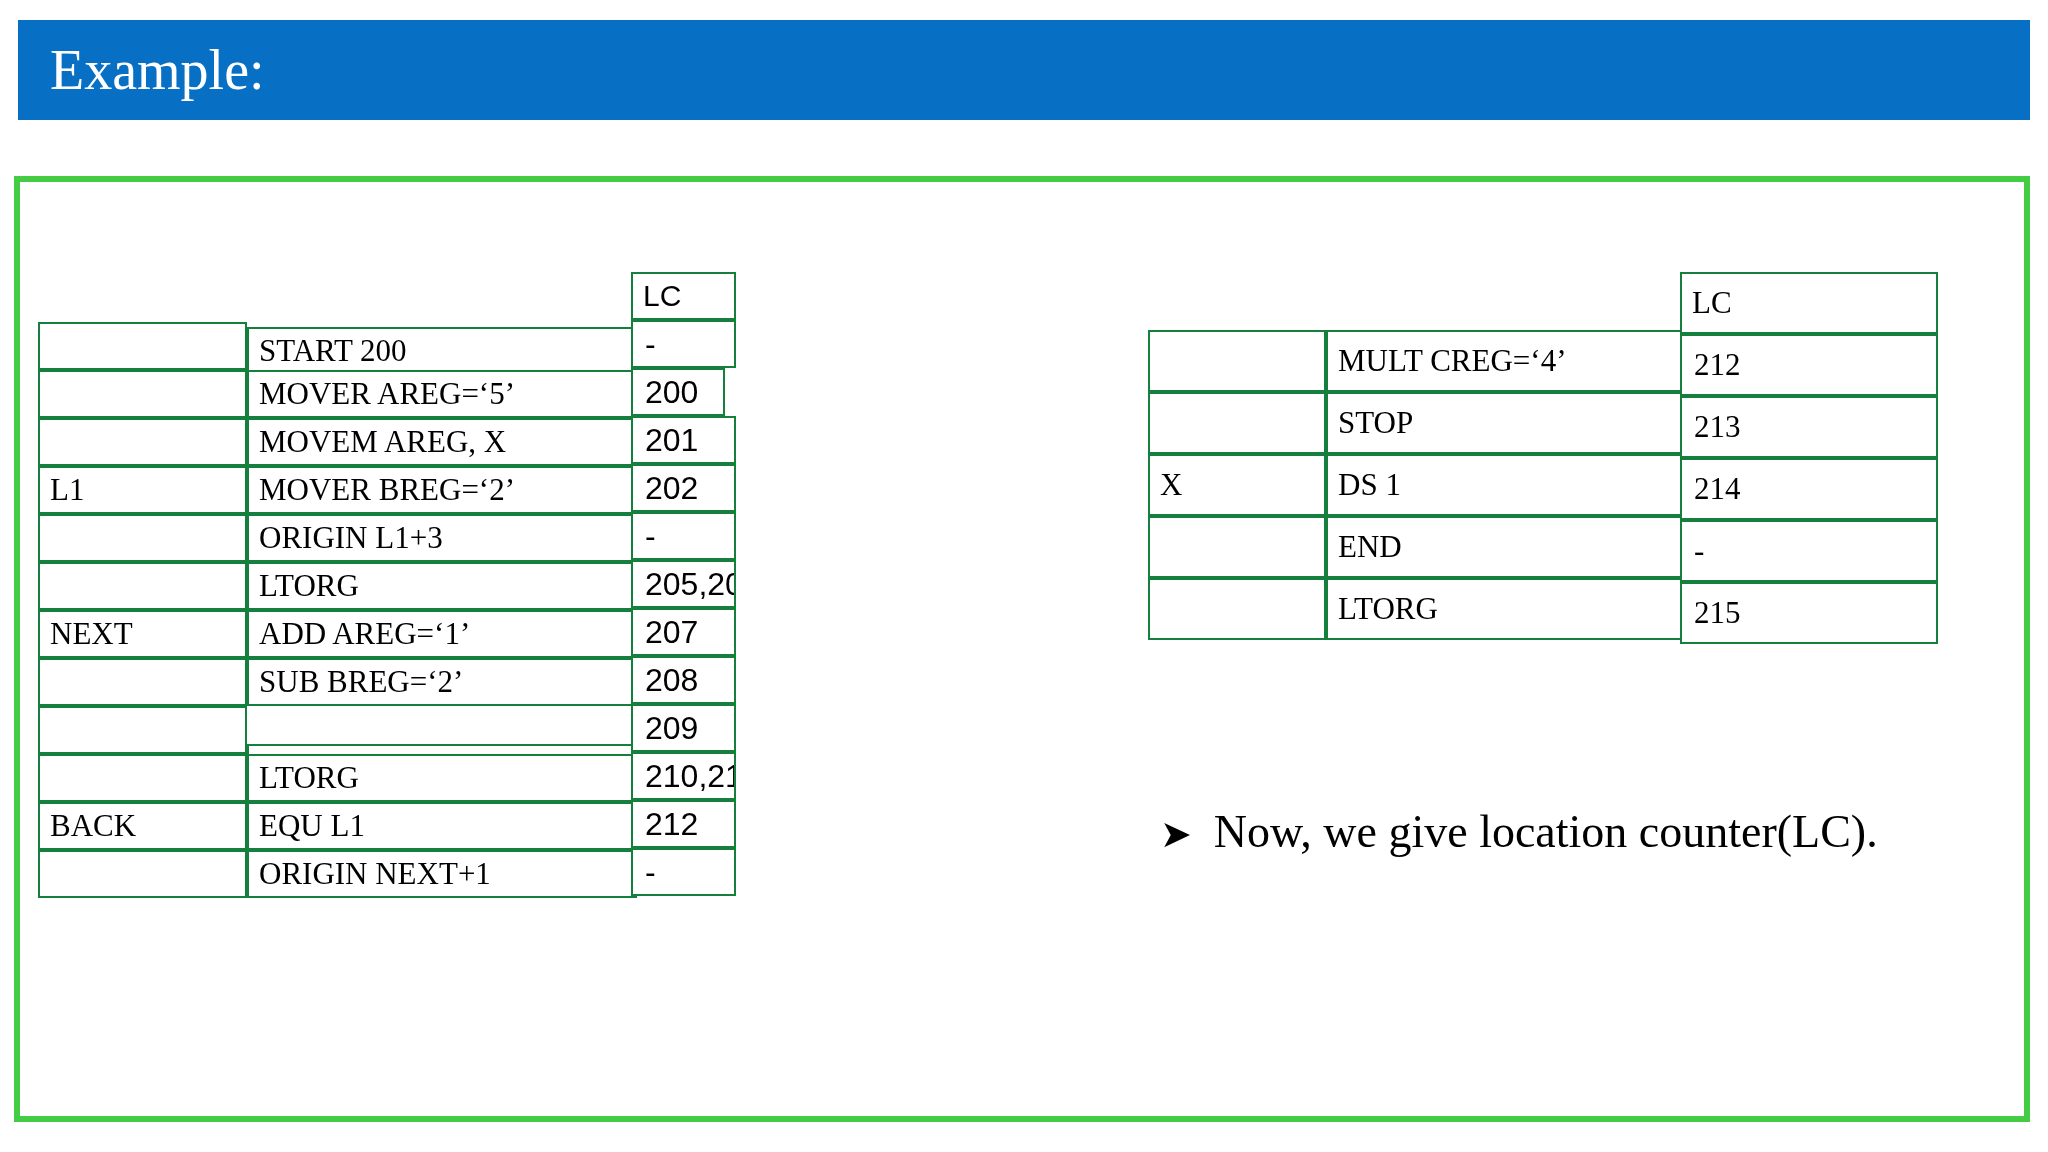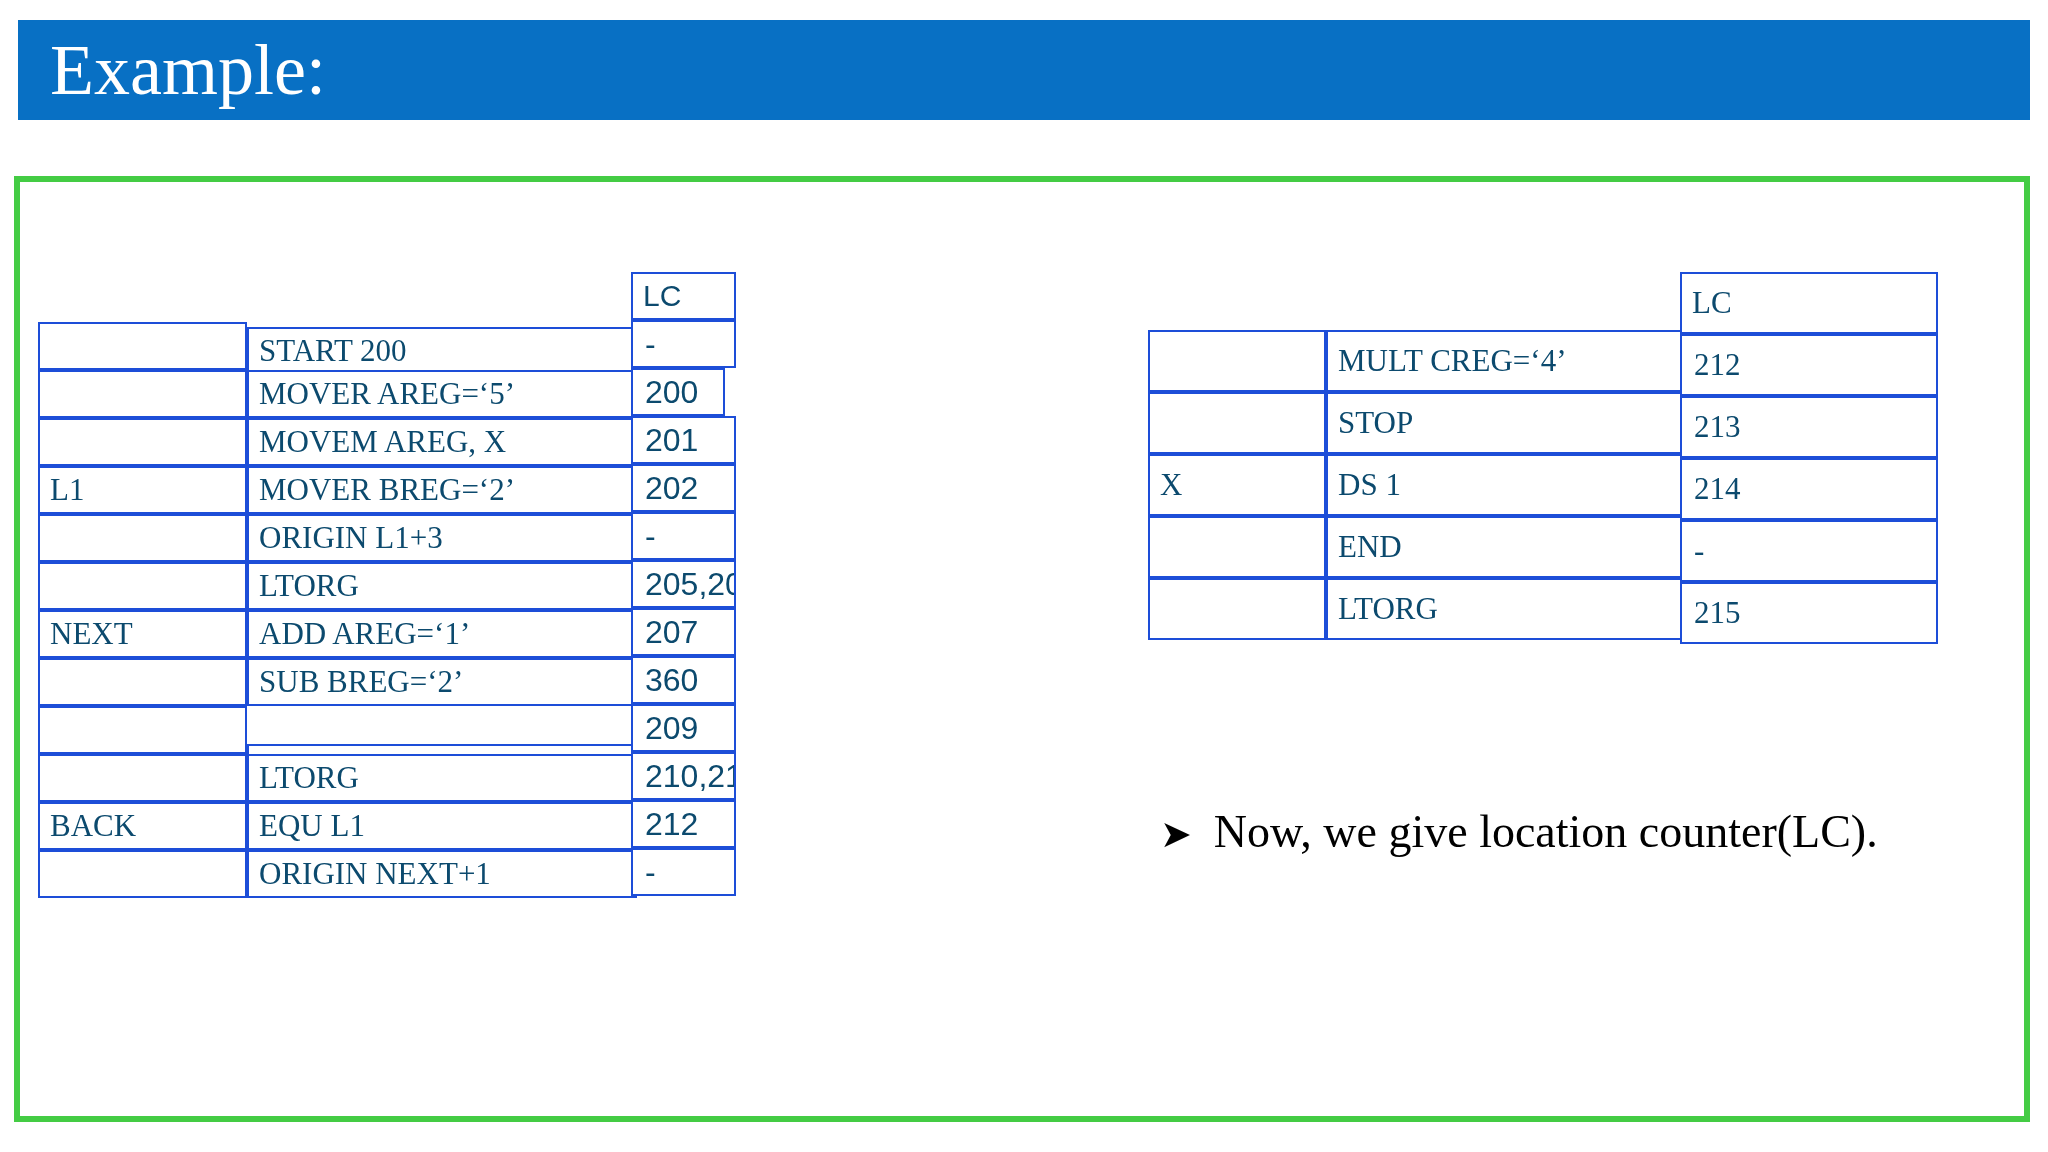--- a/index.html
+++ b/index.html
@@ -25,46 +25,46 @@
     background: #0870C4;
     box-sizing: border-box;
   }
   #title-text {
     position: absolute;
     left: 32px;
     top: 50%;
     transform: translateY(-50%);
     color: #ffffff;
     font-family: "Liberation Serif", serif;
-    font-size: 72px;
+    font-size: 56px;
     line-height: 1;
     white-space: nowrap;
   }
 
   
   #content-frame {
     position: absolute;
     left: 14px;
     top: 176px;
     width: 2016px;
     height: 946px;
     border: 6px solid #44CC44;
     box-sizing: border-box;
     background: #ffffff;
   }
 
   
   .cell {
     position: absolute;
     box-sizing: border-box;
-    border: 2px solid #1d4ed8;
+    border: 2px solid #15803d;
     background: #ffffff;
     font-family: "Liberation Serif", serif;
     font-size: 31px;
-    color: #0c4a6e;
+    color: #000000;
     display: flex;
     align-items: center;
     padding-left: 10px;
     white-space: nowrap;
     overflow: hidden;
     text-align: right;
   }
   .cell.label-cell { }
   .cell.lc-cell { padding-left: 12px; }
 
@@ -126,21 +126,21 @@
     <div class="cell" style="left: 247px; top: 514px; width: 390px; height: 48px; z-index: 1;">ORIGIN   L1+3</div>
     <div class="cell lc-cell lc-sans" style="left: 631px; top: 512px; width: 105px; height: 48px; z-index: 6;">-</div>
     <div class="cell label-cell" style="left: 38px; top: 562px; width: 209px; height: 48px; z-index: 1;"></div>
     <div class="cell" style="left: 247px; top: 562px; width: 390px; height: 48px; z-index: 1;">LTORG</div>
     <div class="cell lc-cell lc-sans" style="left: 631px; top: 560px; width: 105px; height: 48px; z-index: 6;">205,206</div>
     <div class="cell label-cell" style="left: 38px; top: 610px; width: 209px; height: 48px; z-index: 1;">NEXT</div>
     <div class="cell" style="left: 247px; top: 610px; width: 390px; height: 48px; z-index: 1;">ADD AREG=‘1’</div>
     <div class="cell lc-cell lc-sans" style="left: 631px; top: 608px; width: 105px; height: 48px; z-index: 6;">207</div>
     <div class="cell label-cell" style="left: 38px; top: 658px; width: 209px; height: 48px; z-index: 1;"></div>
     <div class="cell" style="left: 247px; top: 658px; width: 390px; height: 48px; z-index: 1;">SUB BREG=‘2’</div>
-    <div class="cell lc-cell lc-sans" style="left: 631px; top: 656px; width: 105px; height: 48px; z-index: 6;">360</div>
+    <div class="cell lc-cell lc-sans" style="left: 631px; top: 656px; width: 105px; height: 48px; z-index: 6;">208</div>
     <div class="cell label-cell" style="left: 38px; top: 706px; width: 209px; height: 48px; z-index: 1;"></div>
     <div class="cell" style="left: 247px; top: 706px; width: 390px; height: 48px; z-index: 1; margin-top: 38px;">BC LT, BACK</div>
     <div class="cell lc-cell lc-sans" style="left: 631px; top: 704px; width: 105px; height: 48px; z-index: 6;">209</div>
     <div class="cell label-cell" style="left: 38px; top: 754px; width: 209px; height: 48px; z-index: 1;"></div>
     <div class="cell" style="left: 247px; top: 754px; width: 390px; height: 48px; z-index: 1;">LTORG</div>
     <div class="cell lc-cell lc-sans" style="left: 631px; top: 752px; width: 105px; height: 48px; z-index: 6;">210,211</div>
     <div class="cell label-cell" style="left: 38px; top: 802px; width: 209px; height: 48px; z-index: 1;">BACK</div>
     <div class="cell" style="left: 247px; top: 802px; width: 390px; height: 48px; z-index: 1;">EQU   L1</div>
     <div class="cell lc-cell lc-sans" style="left: 631px; top: 800px; width: 105px; height: 48px; z-index: 6;">212</div>
     <div class="cell label-cell" style="left: 38px; top: 850px; width: 209px; height: 48px; z-index: 1;"></div>

